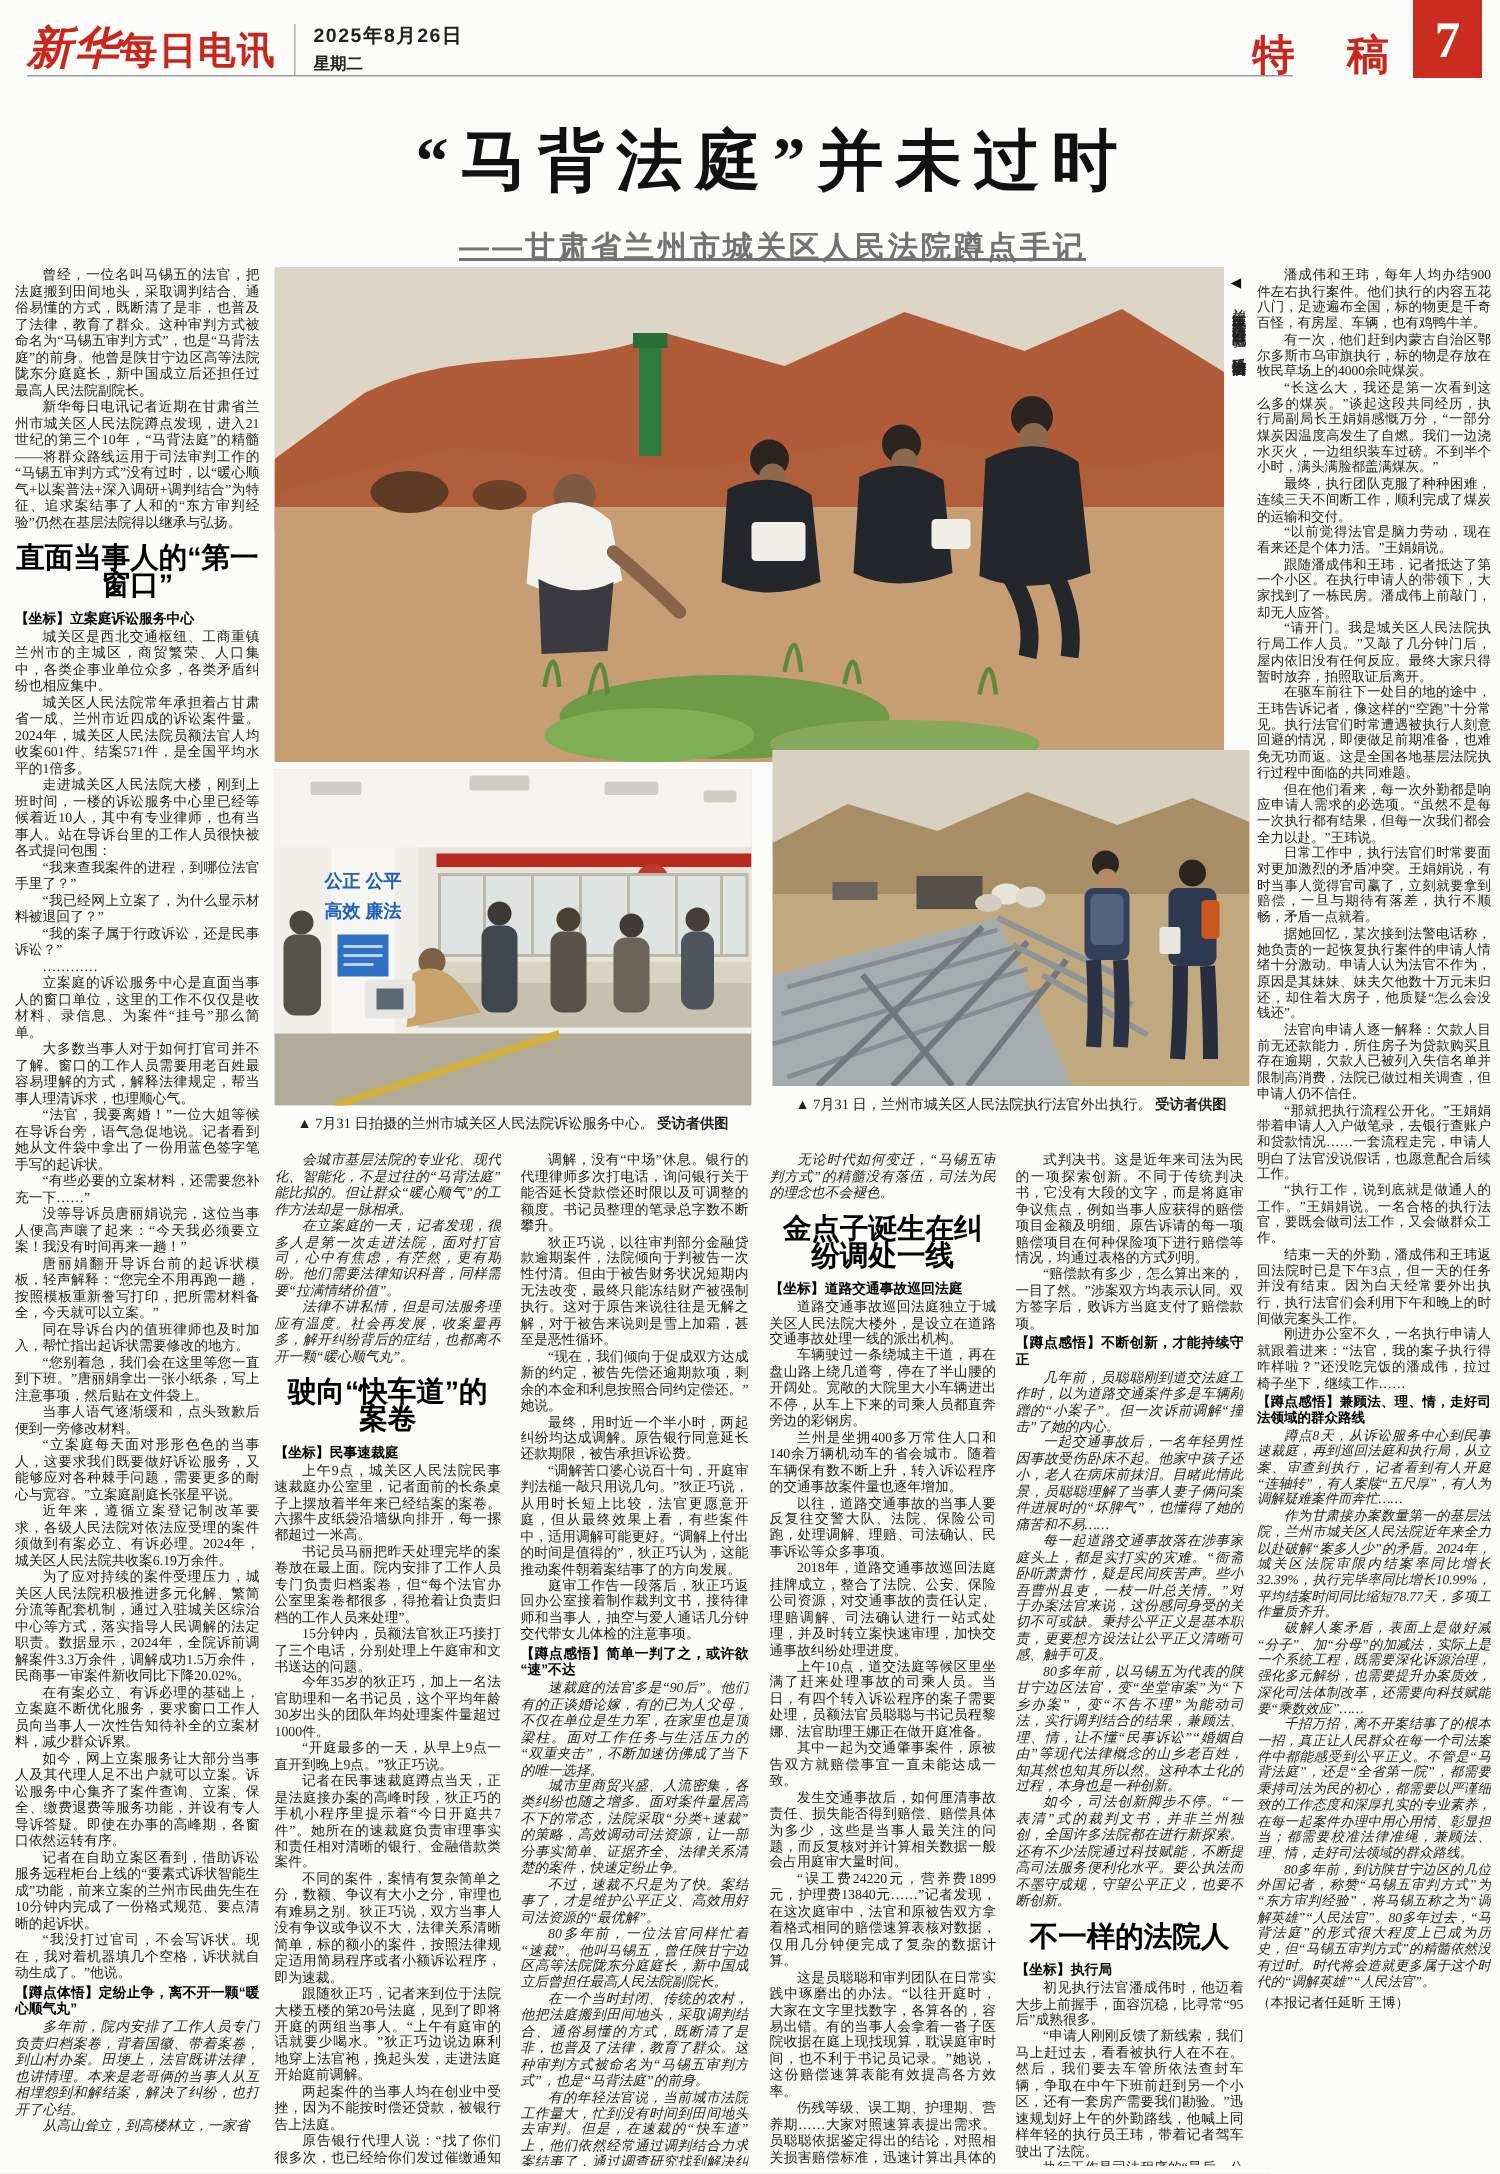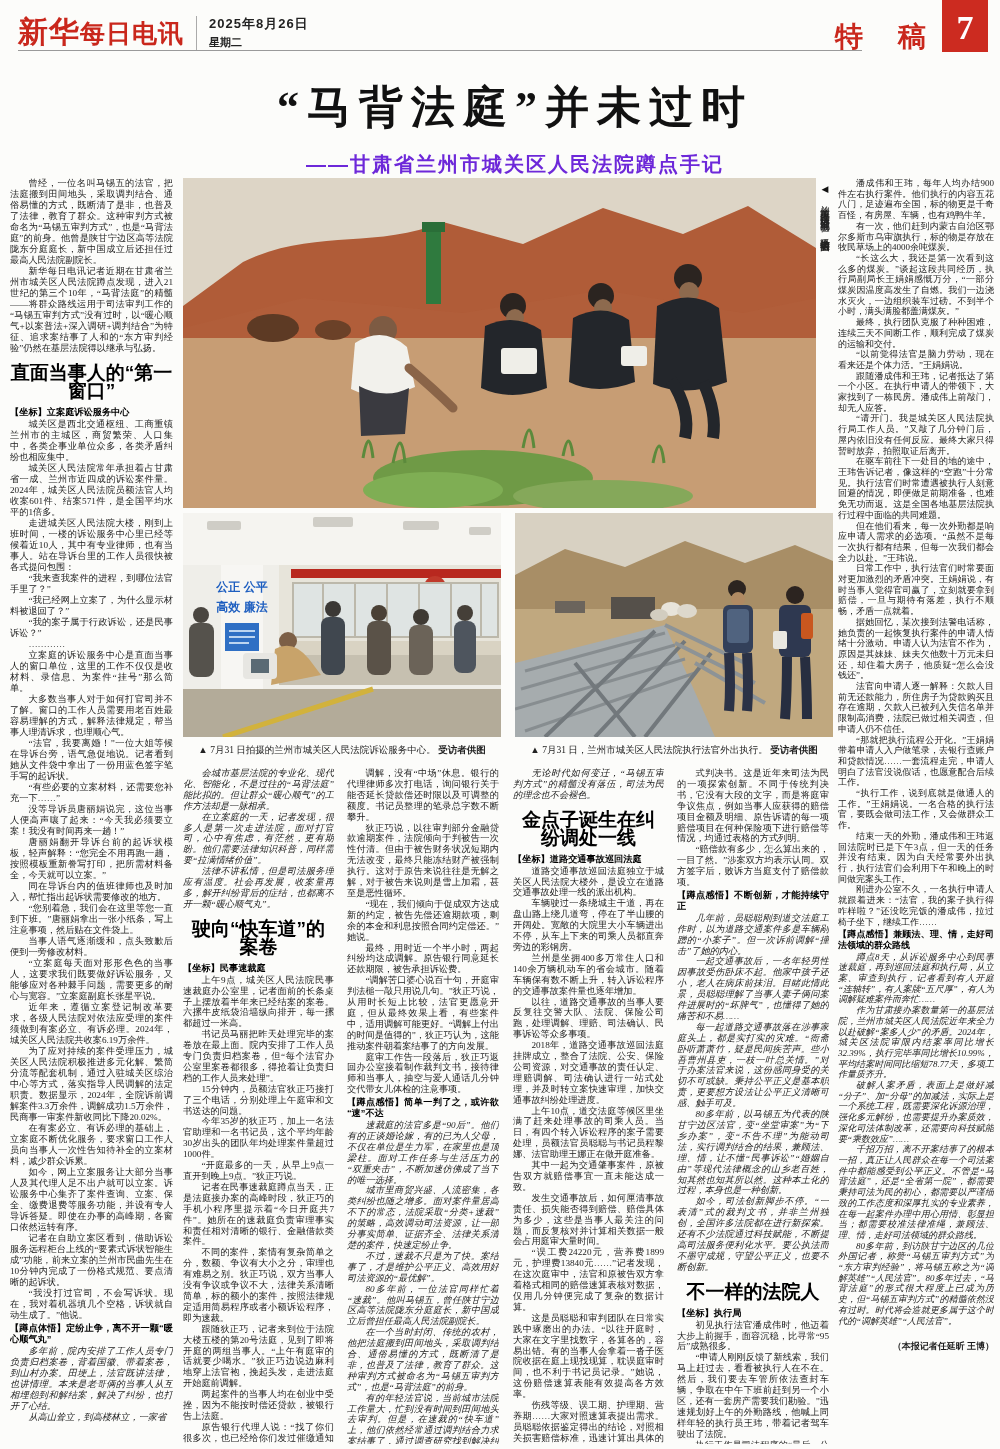--- a/index.html
+++ b/index.html
@@ -6,61 +6,61 @@
   html,body { background:#e9e7e2; }
   .page {
     position:relative; width:1000px; height:1449px; margin:0 auto;
     background:#fcfcfa; overflow:hidden;
     font-family:"Liberation Serif","DejaVu Serif",serif; color:#1c1c1c;
   }
   
   .masthead { position:absolute; left:0; top:0; width:1000px; height:80px; }
   .mast-left { position:absolute; left:18px; top:12px; display:flex; align-items:center; }
   .logo { color:#c9271c; white-space:nowrap; }
-  .logo-xh { font-family:"DejaVu Serif",serif; font-weight:bold; font-size:30px; letter-spacing:1px; }
+  .logo-xh { font-family:"DejaVu Serif",serif; font-style:italic; font-weight:bold; font-size:30px; letter-spacing:1px; }
   .logo-rest { font-family:"Liberation Sans","DejaVu Sans",sans-serif; font-weight:bold; font-size:25px; letter-spacing:1px; }
   .mast-divider { width:1px; height:34px; background:#aaa; margin:0 12px; }
   .mast-date { font-family:"Liberation Sans","DejaVu Sans",sans-serif; font-weight:bold; color:#222; }
   .mast-date .d1 { font-size:13px; letter-spacing:1px; }
   .mast-date .d2 { font-size:11px; margin-top:2px; }
   .mast-rule { position:absolute; left:18px; top:50px; width:844px; height:1px; background:#9a9a9a; }
   .mast-right { position:absolute; right:12px; top:0; display:flex; align-items:flex-start; }
   .section-name { font-family:"Liberation Serif",serif; font-weight:bold; color:#c9271c; font-size:28px; letter-spacing:14px; margin-top:18px; margin-right:2px; }
   .page-num { display:inline-block; width:46px; height:52px; background:#cc2b20; color:#fff; font-family:"Liberation Serif",serif; font-weight:bold; font-size:34px; text-align:center; line-height:56px; }
   
   .headline-wrap { position:absolute; left:120px; top:78px; width:790px; text-align:center; }
   .headline-wrap h1 { font-family:"Liberation Serif","DejaVu Serif",serif; font-weight:900; font-size:44px; letter-spacing:8px; color:#111; }
-  .headline-wrap h2 { font-family:"Liberation Sans","DejaVu Sans",sans-serif; font-weight:bold; font-size:20px; letter-spacing:2px; color:#6d28d9; margin-top:14px; }
+  .headline-wrap h2 { font-family:"Liberation Sans","DejaVu Sans",sans-serif; font-weight:bold; font-size:20px; letter-spacing:2px; color:#737373; margin-top:14px;text-decoration:underline; }
   
   .col { position:absolute; overflow:hidden; text-align:justify; }
   .col-tall { top:178px; height:1264px; font-size:9.2px; line-height:11px; }
   .col-low  { top:768px; height:676px;  font-size:9.2px; line-height:10.9px; }
   .col1 { left:10px;  width:163px; }
   .col2 { left:183px; width:151px; }
   .col3 { left:347px; width:152px; }
   .col4 { left:513px; width:151px; }
   .col5 { left:677px; width:152px; }
   .col6 { left:838px; width:156px; font-size:9px; line-height:10.7px; }
   .blk-p { text-indent:2em; }
   .blk-i { text-indent:2em; font-style:italic; }
   .blk-h { font-family:"Liberation Sans","DejaVu Sans",sans-serif; font-style:normal; font-weight:bold;
            font-size:19px; line-height:18px; text-align:center; text-indent:0; margin:10px 0 7px; color:#000; }
   .blk-b { font-family:"Liberation Sans","DejaVu Sans",sans-serif; font-weight:bold; text-indent:0; margin:2px 0 1px; color:#000; }
-  .blk-sign { text-indent:0; text-align:right; font-weight:bold; margin-top:15px; }
+  .blk-sign { text-indent:0; text-align:left; font-weight:normal; margin-top:4px; }
   
   figure { position:absolute; }
   figure svg { display:block; background:#ddd; }
   .photo-main { left:183px; top:178px; width:650px; height:330px; display:flex; }
   .photo-main svg { width:633px; height:330px; }
   .vcap { width:17px; height:330px; writing-mode:vertical-rl; font-size:9.5px; line-height:16px;
           padding-top:6px; color:#222; letter-spacing:1px; }
   .vcap b { font-family:"Liberation Sans",sans-serif; }
   .vcap .arr { color:#111; font-size:9px; }
   .photo-left  { left:183px; top:513px; width:318px; }
-  .photo-right { left:515px; top:513px; width:318px; }
+  .photo-right { left:515px; top:500px; width:318px; }
   .photo-left svg, .photo-right svg { width:318px; height:224px; }
   .hcap { margin-top:7px; font-size:9.5px; line-height:12px; text-align:center; color:#222; }
   .hcap b { font-family:"Liberation Sans",sans-serif; }
 </style>
 </head>
 <body>
 
 <div class="page">
 
   <header class="masthead">

